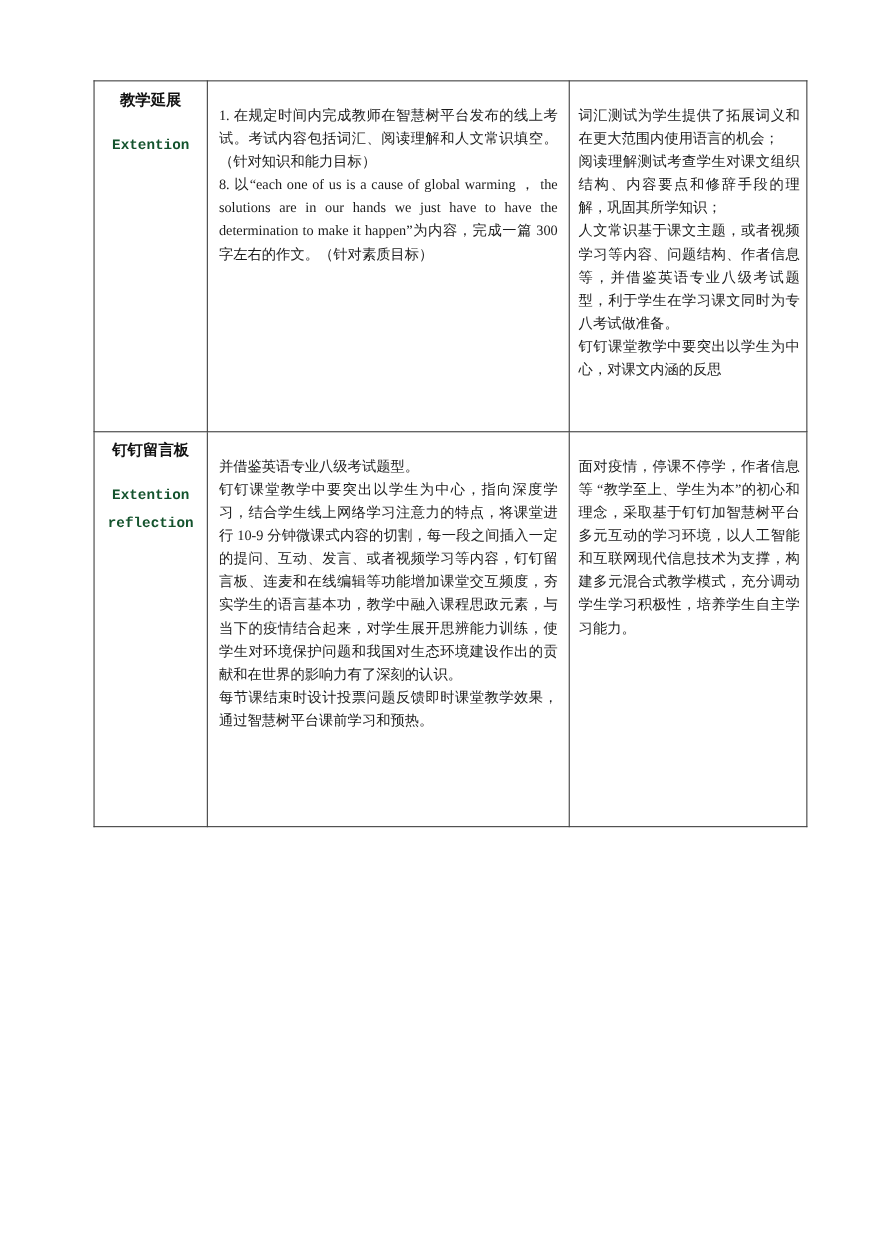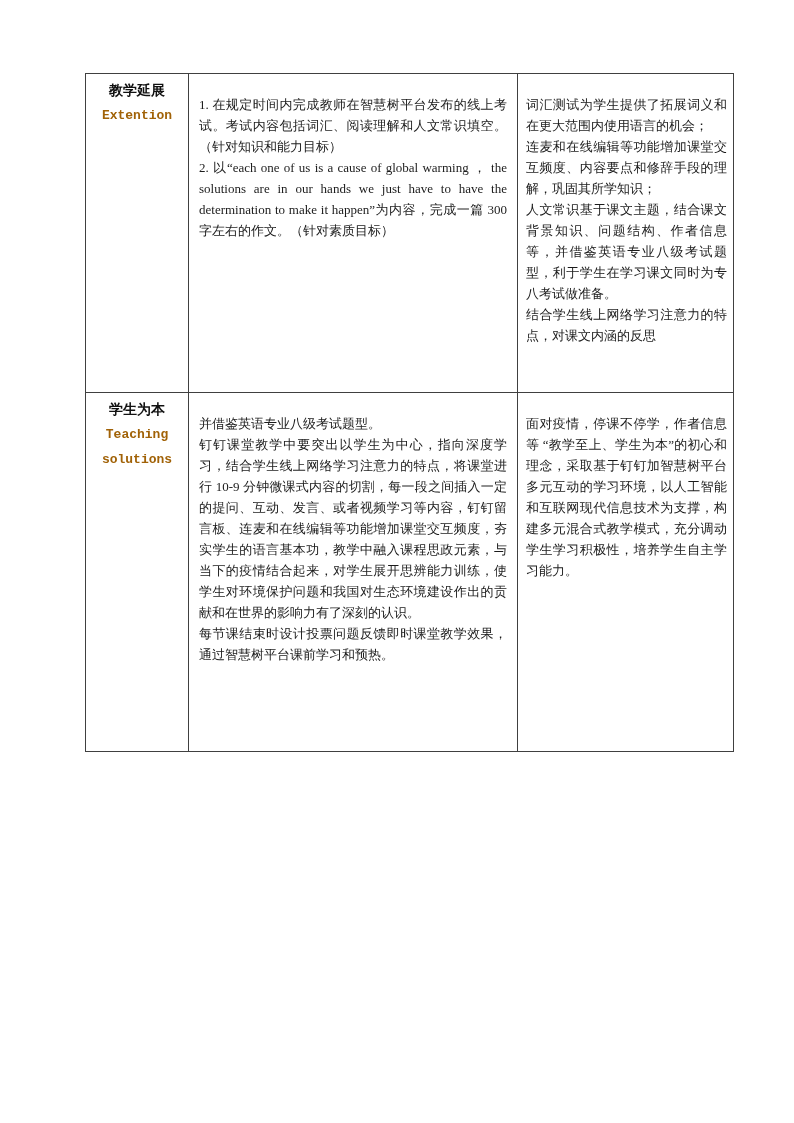--- a/index.html
+++ b/index.html
@@ -48,21 +48,22 @@
     font-size: 14px;
     line-height: 25px;
     color: #111;
   }
   .label-en {
     display: block;
     font-family: "Liberation Mono", "DejaVu Sans Mono", monospace;
     font-weight: 700;
     font-size: 13px;
     line-height: 25px;
-    color: #a16207;
+    color: #14532d;
+    margin-top: 16px;
   }
   td.cell-main {
     padding: 20px 10px 8px 10px;
   }
   td.cell-note {
     padding: 20px 6px 8px 8px;
   }
   .para {
     margin: 0;
     font-size: 13px;
@@ -83,33 +84,33 @@
       <col class="c-note">
     </colgroup>
     <tbody>
       <tr class="row-1">
         <td class="cell-label">
           <span class="label-zh">教学延展</span>
           <span class="label-en">Extention</span>
         </td>
         <td class="cell-main">
           <p class="para">1. 在规定时间内完成教师在智慧树平台发布的线上考试。考试内容包括词汇、阅读理解和人文常识填空。（针对知识和能力目标）</p>
-          <p class="para">2. 以“each one of us is a cause of global warming ， the solutions are in our hands we just have to have the determination to make it happen”为内容，完成一篇 300 字左右的作文。（针对素质目标）</p>
+          <p class="para">8. 以“each one of us is a cause of global warming ， the solutions are in our hands we just have to have the determination to make it happen”为内容，完成一篇 300 字左右的作文。（针对素质目标）</p>
         </td>
         <td class="cell-note">
           <p class="para">词汇测试为学生提供了拓展词义和在更大范围内使用语言的机会；</p>
-          <p class="para">连麦和在线编辑等功能增加课堂交互频度、内容要点和修辞手段的理解，巩固其所学知识；</p>
-          <p class="para">人文常识基于课文主题，结合课文背景知识、问题结构、作者信息等，并借鉴英语专业八级考试题型，利于学生在学习课文同时为专八考试做准备。</p>
-          <p class="para">结合学生线上网络学习注意力的特点，对课文内涵的反思</p>
+          <p class="para">阅读理解测试考查学生对课文组织结构、内容要点和修辞手段的理解，巩固其所学知识；</p>
+          <p class="para">人文常识基于课文主题，或者视频学习等内容、问题结构、作者信息等，并借鉴英语专业八级考试题型，利于学生在学习课文同时为专八考试做准备。</p>
+          <p class="para">钉钉课堂教学中要突出以学生为中心，对课文内涵的反思</p>
         </td>
       </tr>
       <tr class="row-2">
         <td class="cell-label">
-          <span class="label-zh">学生为本</span>
-          <span class="label-en">Teaching solutions</span>
+          <span class="label-zh">钉钉留言板</span>
+          <span class="label-en">Extention reflection</span>
         </td>
         <td class="cell-main">
           <p class="para">并借鉴英语专业八级考试题型。</p>
           <p class="para">钉钉课堂教学中要突出以学生为中心，指向深度学习，结合学生线上网络学习注意力的特点，将课堂进行 10-9 分钟微课式内容的切割，每一段之间插入一定的提问、互动、发言、或者视频学习等内容，钉钉留言板、连麦和在线编辑等功能增加课堂交互频度，夯实学生的语言基本功，教学中融入课程思政元素，与当下的疫情结合起来，对学生展开思辨能力训练，使学生对环境保护问题和我国对生态环境建设作出的贡献和在世界的影响力有了深刻的认识。</p>
           <p class="para">每节课结束时设计投票问题反馈即时课堂教学效果，通过智慧树平台课前学习和预热。</p>
         </td>
         <td class="cell-note">
           <p class="para">面对疫情，停课不停学，作者信息等 “教学至上、学生为本”的初心和理念，采取基于钉钉加智慧树平台多元互动的学习环境，以人工智能和互联网现代信息技术为支撑，构建多元混合式教学模式，充分调动学生学习积极性，培养学生自主学习能力。</p>
         </td>
       </tr>

